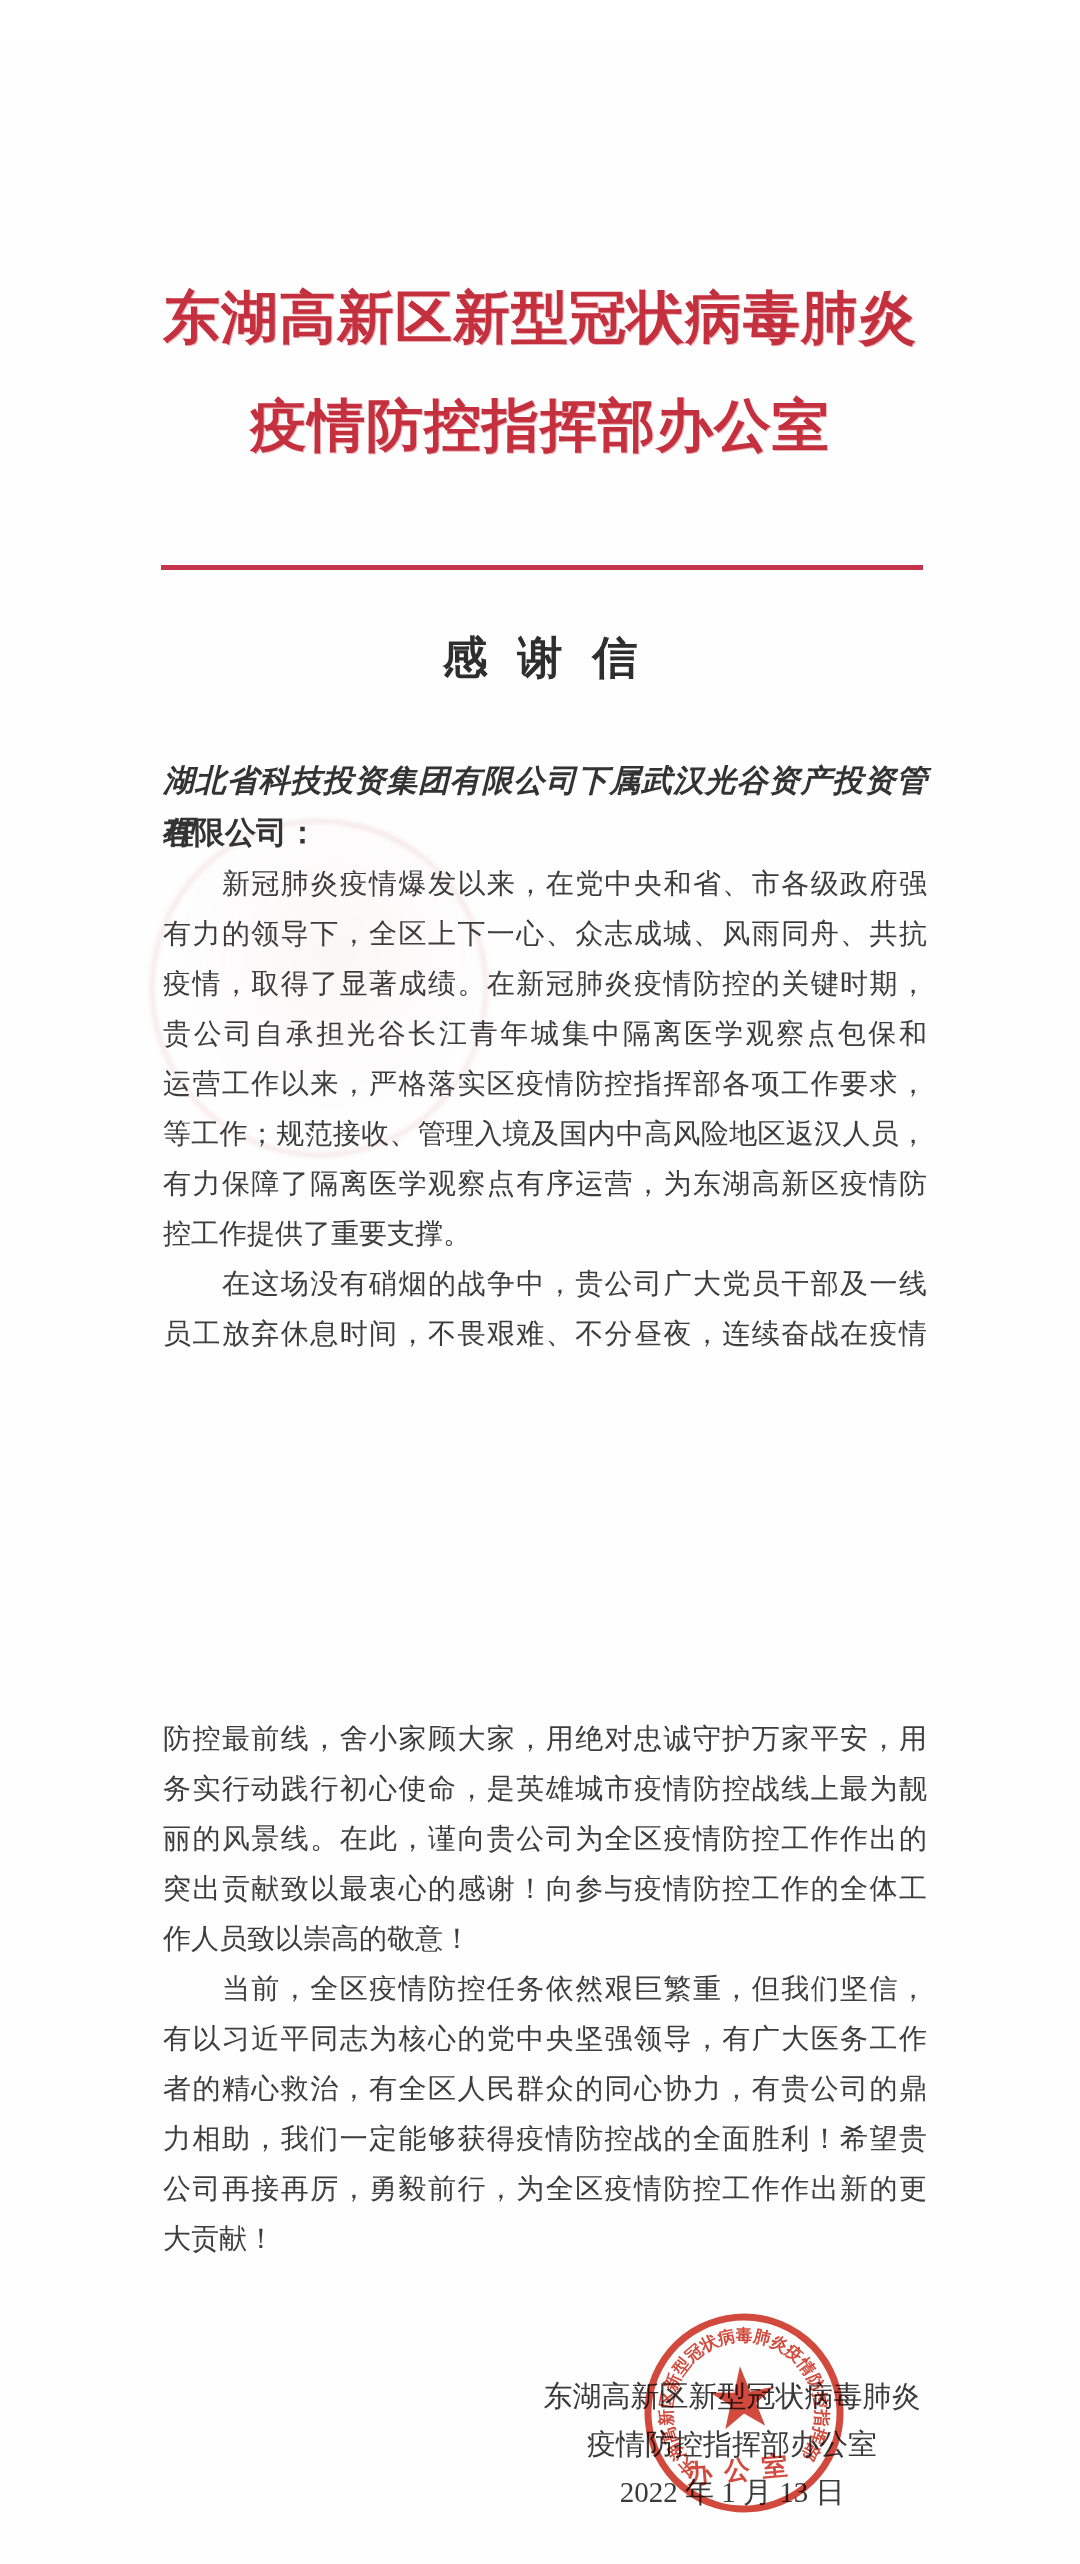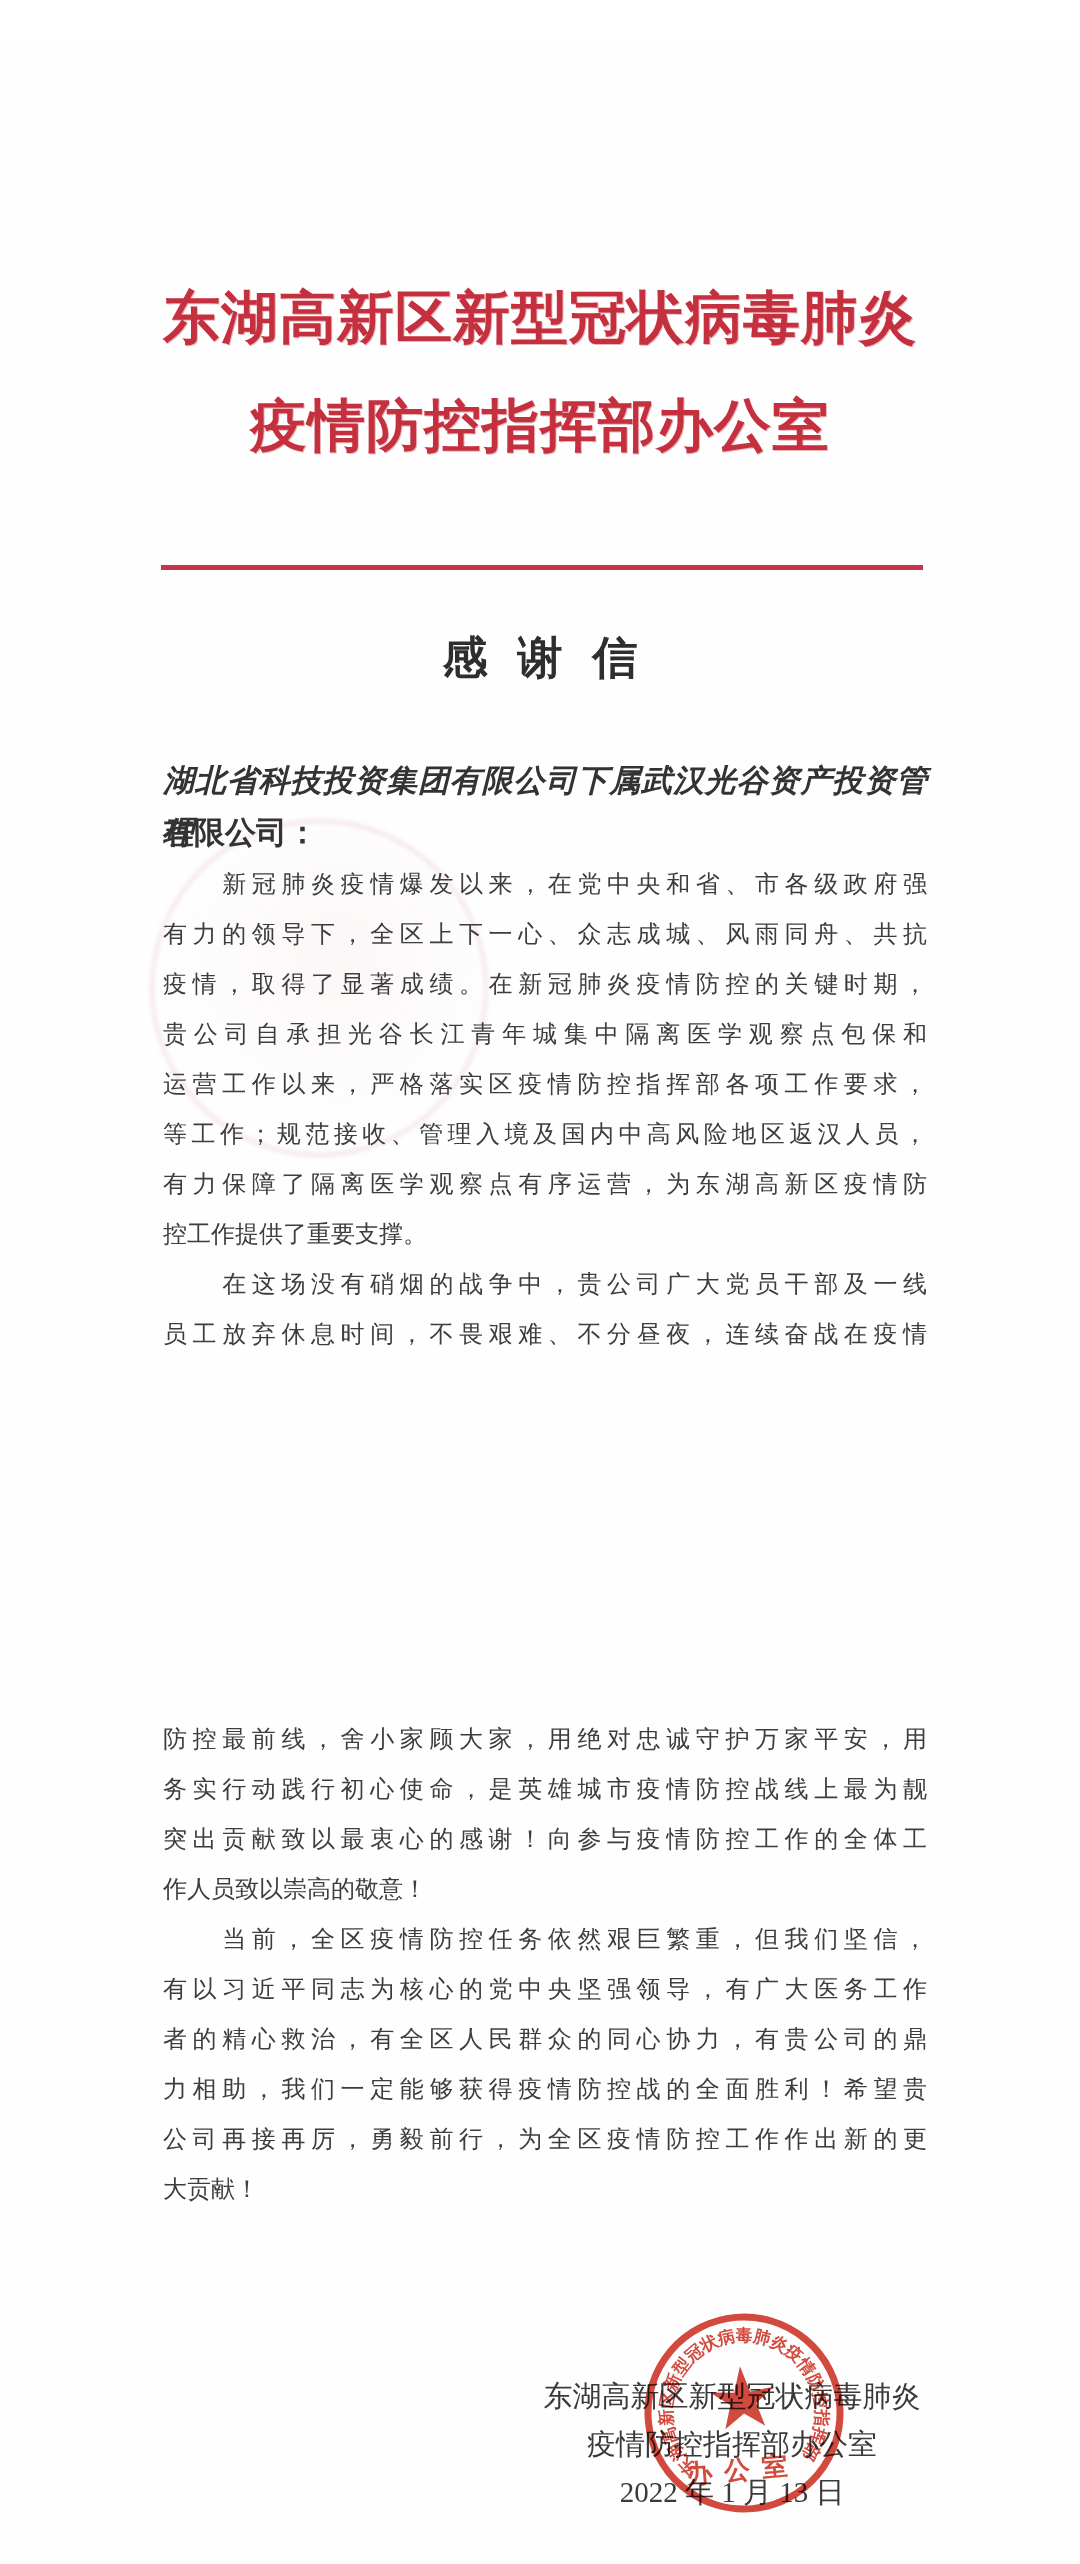--- a/index.html
+++ b/index.html
@@ -34,21 +34,21 @@
     letter-spacing:30px;text-indent:30px;line-height:52px;
   }
   
   .recipient{
     position:absolute;left:163px;top:711px;width:764px;
     font-size:31px;font-weight:bold;line-height:52px;color:#333;
   }
   
   .body-block{
     position:absolute;left:163px;width:764px;
-    font-size:24px;color:#3d3d3d;
+    font-size:28px;color:#3d3d3d;
   }
   .body-p1{top:815px;}
   .body-p2{top:1670px;}
   .doc-line{height:50px;line-height:50px;white-space:nowrap;}
   .just{text-align:justify;text-align-last:justify;white-space:normal;}
   
   .signature{
     position:absolute;left:537px;top:2328px;width:390px;
     text-align:center;font-size:29px;line-height:48px;color:#3a3a3a;
   }
@@ -97,20 +97,21 @@
       <div class="doc-line just">等工作；规范接收、管理入境及国内中高风险地区返汉人员，</div>
       <div class="doc-line just">有力保障了隔离医学观察点有序运营，为东湖高新区疫情防</div>
       <div class="doc-line">控工作提供了重要支撑。</div>
       <div class="doc-line just">　　在这场没有硝烟的战争中，贵公司广大党员干部及一线</div>
       <div class="doc-line just">员工放弃休息时间，不畏艰难、不分昼夜，连续奋战在疫情</div>
     </div>
 
   <div class="body-block body-p2">
       <div class="doc-line just">防控最前线，舍小家顾大家，用绝对忠诚守护万家平安，用</div>
       <div class="doc-line just">务实行动践行初心使命，是英雄城市疫情防控战线上最为靓</div>
+      <div class="doc-line just">丽的风景线。在此，谨向贵公司为全区疫情防控工作作出的</div>
       <div class="doc-line just">突出贡献致以最衷心的感谢！向参与疫情防控工作的全体工</div>
       <div class="doc-line">作人员致以崇高的敬意！</div>
       <div class="doc-line just">　　当前，全区疫情防控任务依然艰巨繁重，但我们坚信，</div>
       <div class="doc-line just">有以习近平同志为核心的党中央坚强领导，有广大医务工作</div>
       <div class="doc-line just">者的精心救治，有全区人民群众的同心协力，有贵公司的鼎</div>
       <div class="doc-line just">力相助，我们一定能够获得疫情防控战的全面胜利！希望贵</div>
       <div class="doc-line just">公司再接再厉，勇毅前行，为全区疫情防控工作作出新的更</div>
       <div class="doc-line">大贡献！</div>
     </div>
 

